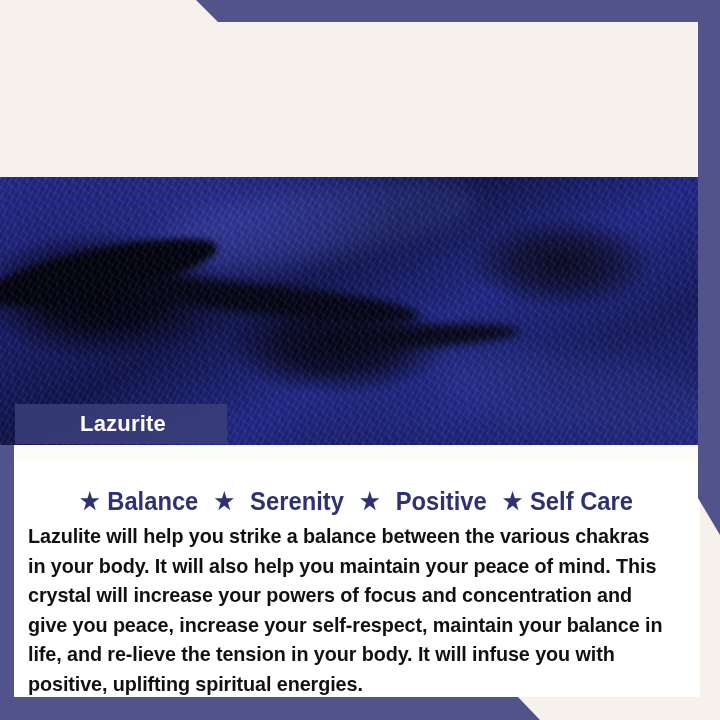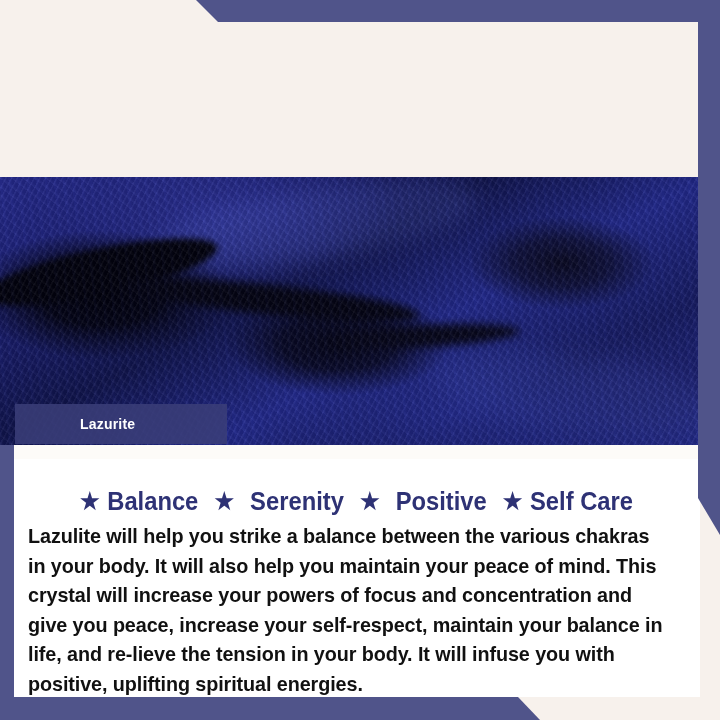--- a/index.html
+++ b/index.html
@@ -187,21 +187,21 @@
     width: 212px;
     height: 40px;
     background: rgba(58,62,120,0.86);
     display: flex;
     align-items: center;
     z-index: 3;
   }
   .stone-tag-text {
     margin-left: 65px;
     color: #ffffff;
-    font-size: 14px;
+    font-size: 22px;
     font-weight: bold;
     letter-spacing: 0.2px;
   }
 
   
   .panel {
     position: absolute;
     left: 14px;
     top: 445px;
     width: 686px;

